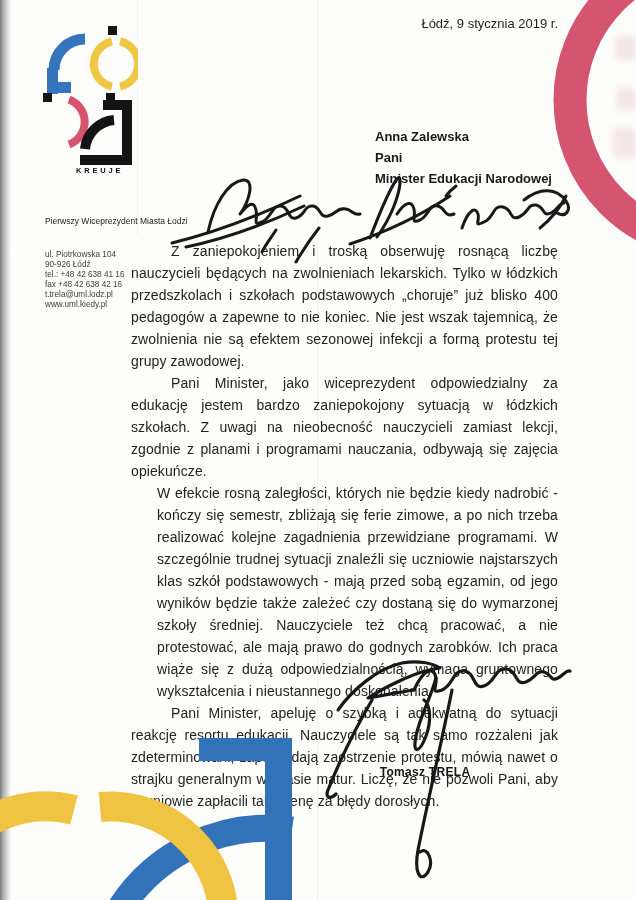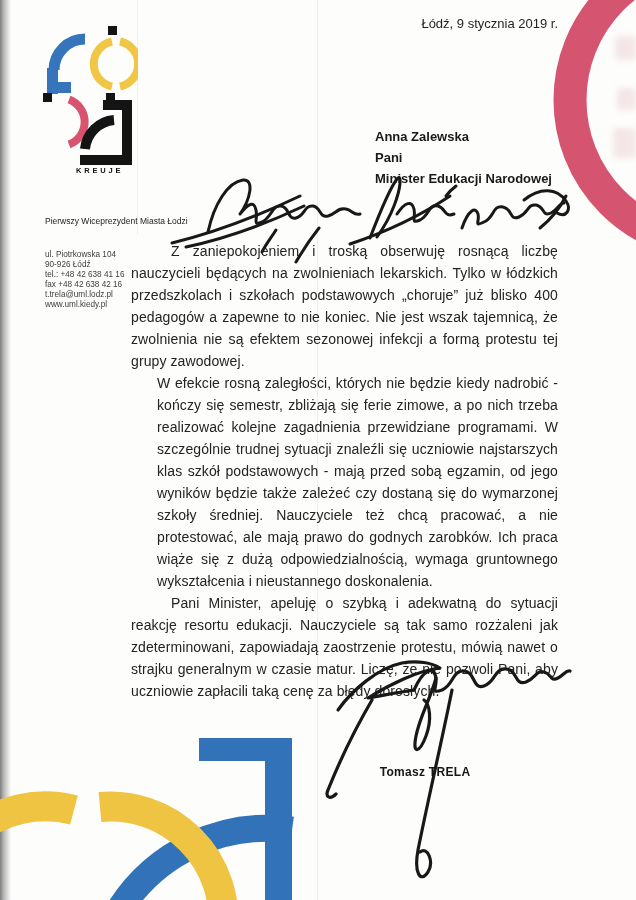--- a/index.html
+++ b/index.html
@@ -95,20 +95,21 @@
       <path d="M 397 214 C 405 202 412 200 414 209 C 416 218 410 224 420 220 C 430 215 428 204 438 206 C 446 208 444 218 454 214"></path>
       <path d="M 446 196 C 449 192 452 189 456 186"></path>
       <path d="M 462 228 C 468 210 476 206 478 214 C 480 222 473 227 484 222 C 495 217 492 205 503 207 C 513 209 509 221 519 217 C 529 213 527 204 536 205 C 545 207 542 217 551 213 C 558 210 559 203 564 203"></path>
       <path d="M 524 200 C 540 187 557 188 566 201 C 572 210 566 218 557 213"></path>
       <path d="M 540 228 C 550 220 560 208 566 196"></path>
     </g>
   </svg>
 
   <div class="abs body-text">
     <p>Z zaniepokojeniem i troską obserwuję rosnącą liczbę nauczycieli będących na zwolnieniach lekarskich. Tylko w łódzkich przedszkolach i szkołach podstawowych „choruje” już blisko 400 pedagogów a zapewne to nie koniec. Nie jest wszak tajemnicą, że zwolnienia nie są efektem sezonowej infekcji a formą protestu tej grupy zawodowej.</p>
+    <p>Pani Minister, jako wiceprezydent odpowiedzialny za edukację jestem bardzo zaniepokojony sytuacją w łódzkich szkołach. Z uwagi na nieobecność nauczycieli zamiast lekcji, zgodnie z planami i programami nauczania, odbywają się zajęcia opiekuńcze.</p>
     <p class="noindent">W efekcie rosną zaległości, których nie będzie kiedy nadrobić - kończy się semestr, zbliżają się ferie zimowe, a po nich trzeba realizować kolejne zagadnienia przewidziane programami. W szczególnie trudnej sytuacji znaleźli się uczniowie najstarszych klas szkół podstawowych - mają przed sobą egzamin, od jego wyników będzie także zależeć czy dostaną się do wymarzonej szkoły średniej. Nauczyciele też chcą pracować, a nie protestować, ale mają prawo do godnych zarobków. Ich praca wiąże się z dużą odpowiedzialnością, wymaga gruntownego wykształcenia i nieustannego doskonalenia.</p>
     <p>Pani Minister, apeluję o szybką i adekwatną do sytuacji reakcję resortu edukacji. Nauczyciele są tak samo rozżaleni jak zdeterminowani, zapowiadają zaostrzenie protestu, mówią nawet o strajku generalnym w czasie matur. Liczę, że nie pozwoli Pani, aby uczniowie zapłacili taką cenę za błędy dorosłych.</p>
   </div>
 
   <div class="abs signer-name">Tomasz TRELA</div>
 
   <svg class="abs" style="left:315px;top:650px;" width="270" height="250" viewBox="315 650 270 250">
     <g class="ink" stroke-width="3.2">
       <path d="M 338 710 C 352 690 378 668 402 663 C 418 660 432 663 440 668 C 420 670 390 684 368 698 C 380 696 400 692 414 690"></path>
       <path d="M 414 690 C 424 668 434 666 436 678 C 437 688 430 694 442 690 C 454 685 452 670 464 671 C 476 672 472 690 484 686 C 496 682 494 668 506 669 C 518 670 514 686 526 682 C 536 678 536 670 544 672 C 552 674 550 682 558 678 C 564 675 566 670 570 671"></path>

